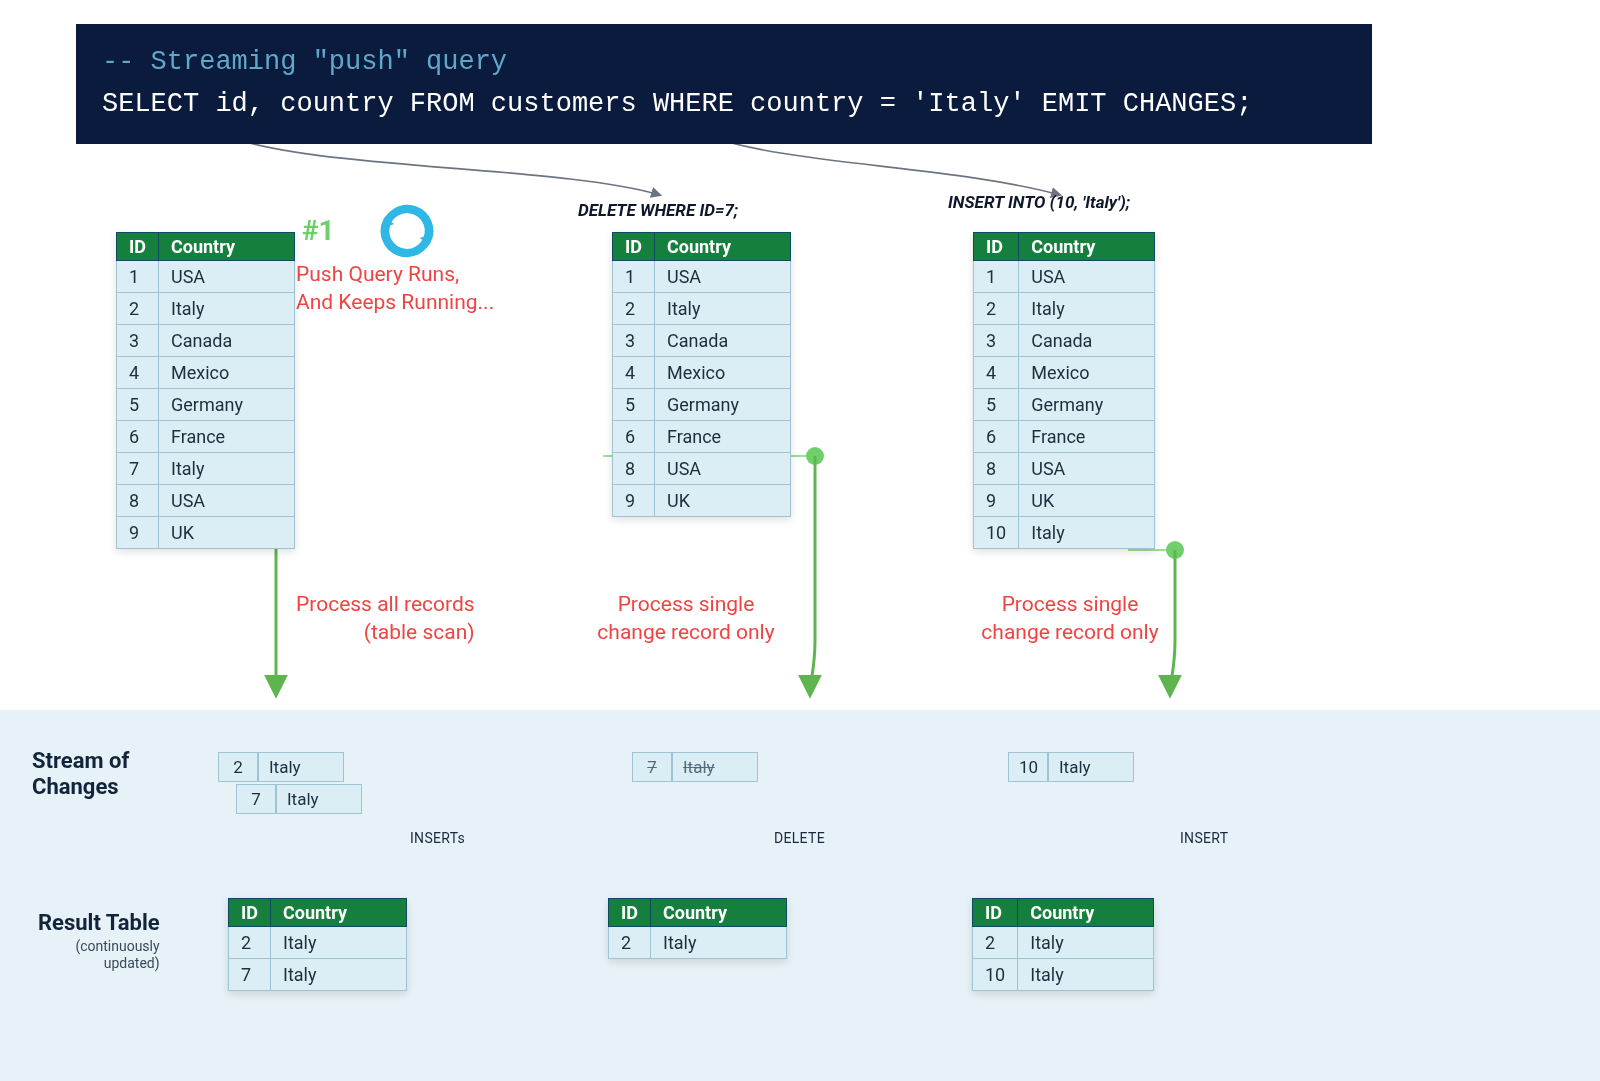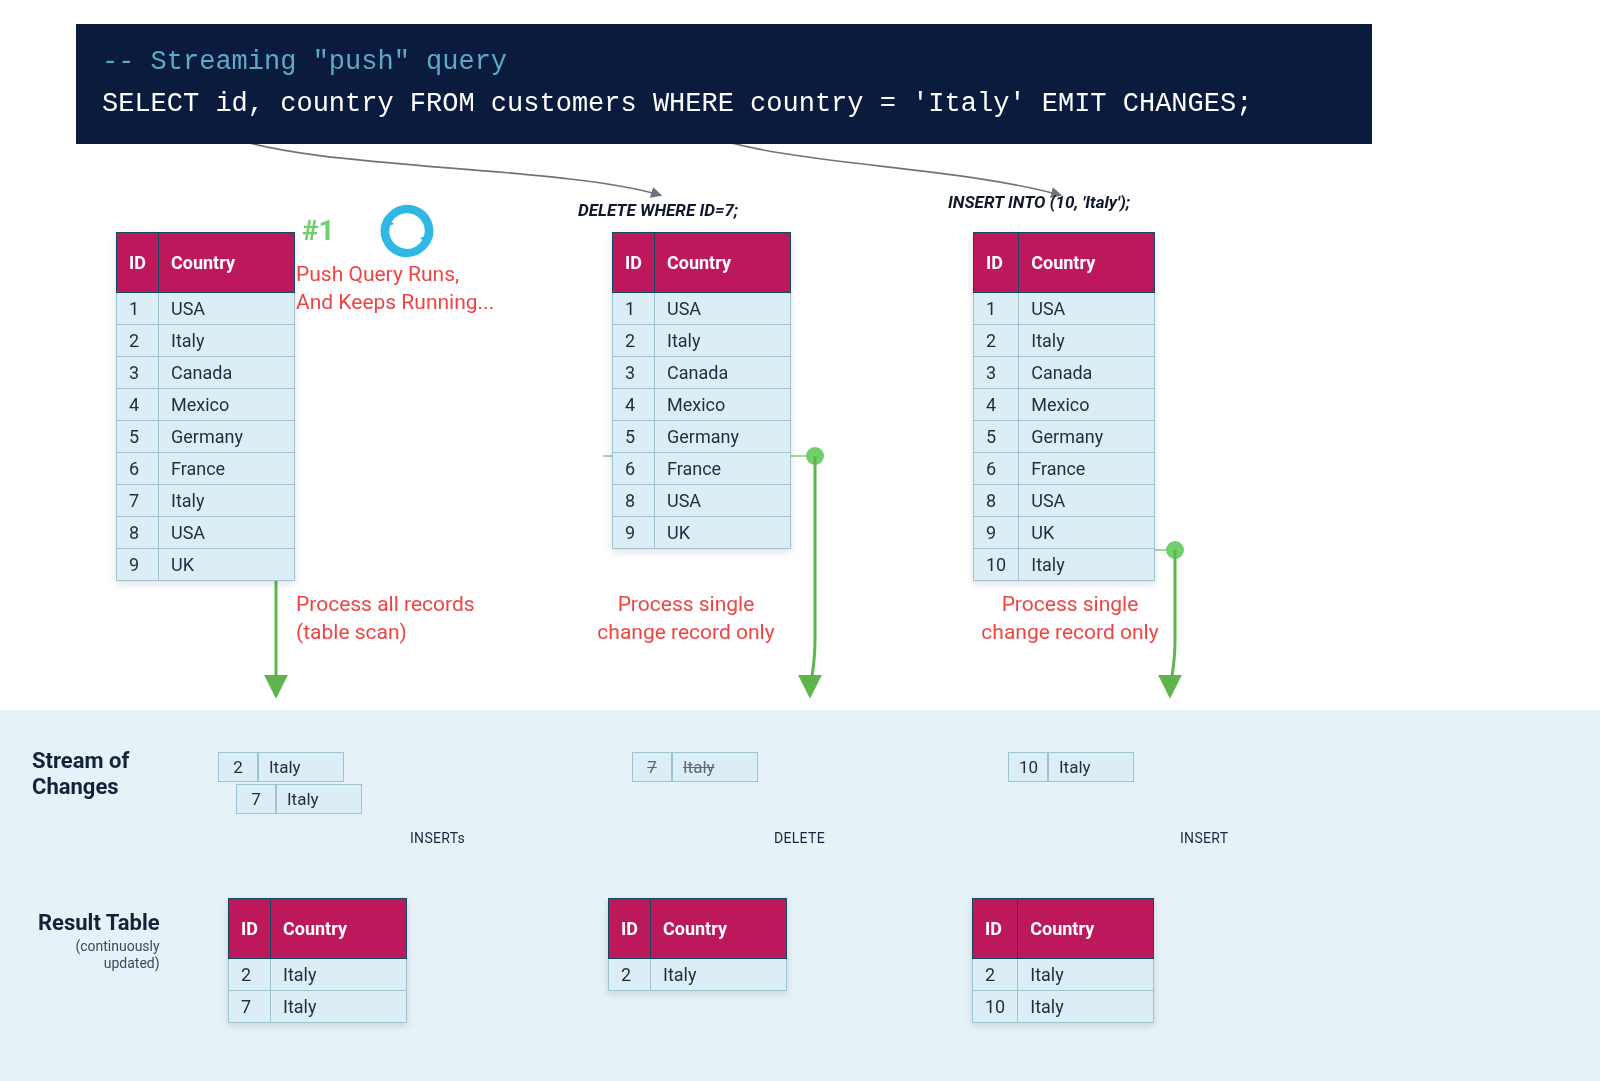--- a/index.html
+++ b/index.html
@@ -36,24 +36,24 @@
 
   
   .tbl {
     position: absolute;
     border-collapse: collapse;
     font-size: 18px;
     color: #1f2d3d;
     box-shadow: 0 3px 8px rgba(0,0,0,0.12);
   }
   .tbl th {
-    background: #be185d;
+    background: #15803d;
     color: #ffffff;
     text-align: left;
-    padding: 19px 12px;
+    padding: 3px 12px;
     border: 1px solid #0f4a60;
     font-weight: 700;
   }
   .tbl td {
     background: #dbeef6;
     border: 1px solid #9fc3d1;
     padding: 5px 12px;
   }
   .tbl .id-col { width: 42px; text-align: left; }
   .tbl .c-col { width: 136px; }
@@ -304,21 +304,21 @@
           <td>9</td>
           <td>UK</td>
         </tr>
 <tr>
           <td>10</td>
           <td>Italy</td>
         </tr>
 </tbody>
     </table>
 
-<div class="anchor green-text" style="left:296px;top:590px;white-space:pre-line;text-align:left">Process all records
+<div class="anchor green-text" style="left:296px;top:590px;white-space:pre-line;text-align:right">Process all records
 (table scan)</div>
 <div class="anchor green-text" style="left:576px;top:590px;white-space:pre-line;text-align:center;width:220px">Process single
 change record only</div>
 <div class="anchor green-text" style="left:960px;top:590px;white-space:pre-line;text-align:center;width:220px">Process single
 change record only</div>
 
 <div class="stream-bg"></div>
 
 <div class="stream-label" style="left:32px;top:748px;white-space:pre-line">Stream of
 Changes</div>

